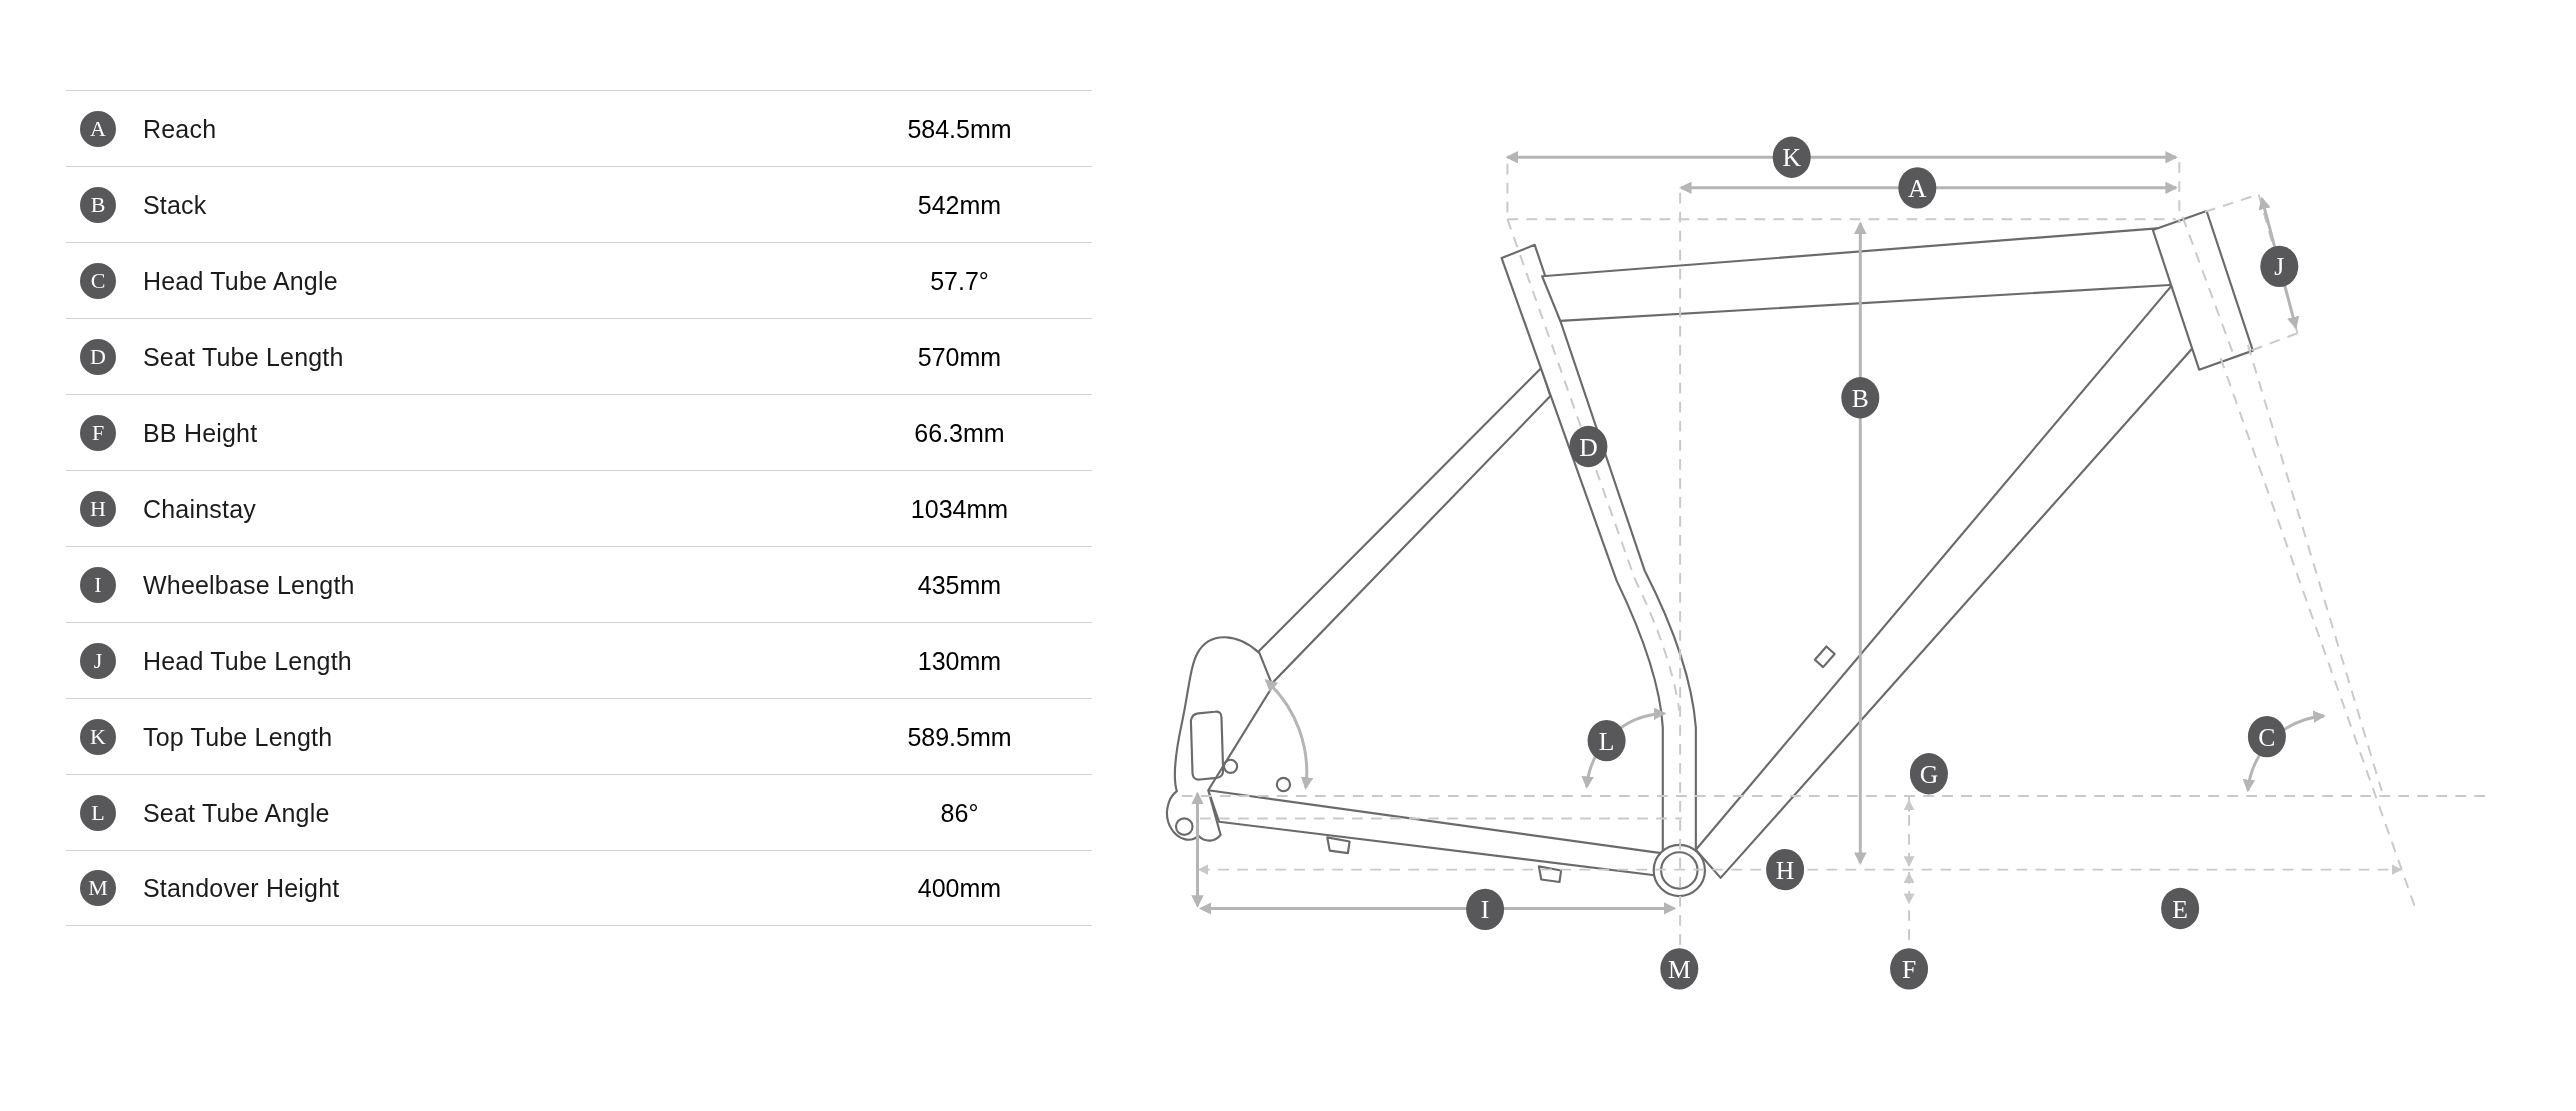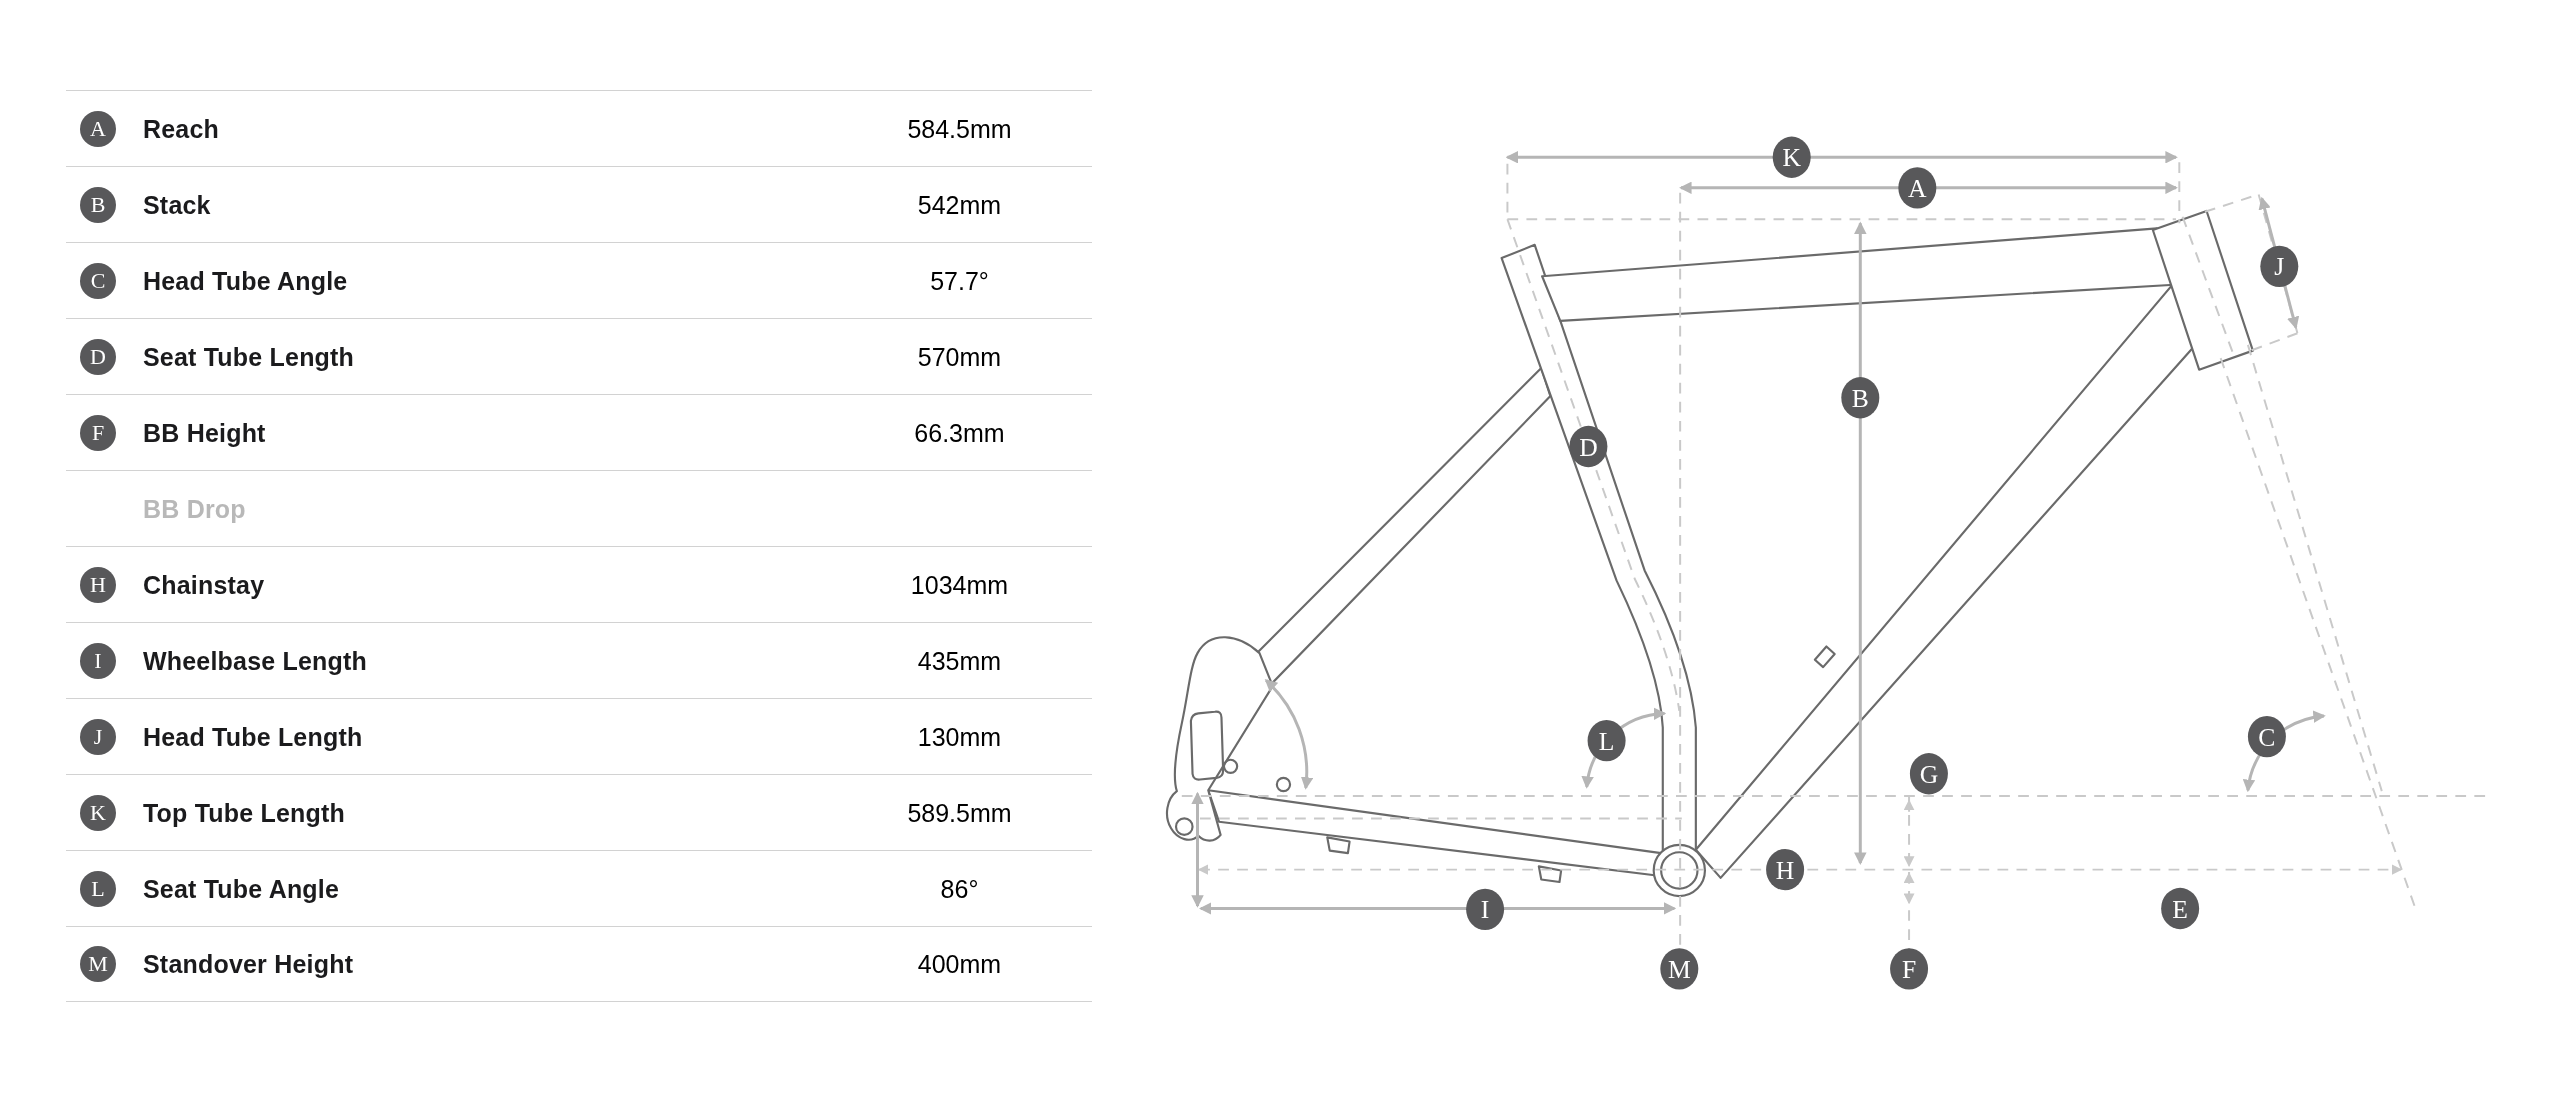--- a/index.html
+++ b/index.html
@@ -10,21 +10,21 @@
   .geo-row{position:relative;height:76px;border-top:1.7px solid #d2d2d2;box-sizing:border-box;}
   .geo-row:last-child{border-bottom:1.7px solid #d2d2d2;}
   .geo-badge{
     position:absolute;left:14px;top:50%;transform:translateY(-50%);
     width:36px;height:36px;border-radius:50%;background:#58585a;
     color:#ffffff;font-family:"Liberation Serif",serif;font-size:22px;
     display:flex;align-items:center;justify-content:center;line-height:1;
   }
   .geo-label{
     position:absolute;left:77px;top:50%;transform:translateY(-50%);
-    font-size:25px;font-weight:700;color:#1b1b1d;letter-spacing:0.2px;
+    font-size:25px;font-weight:400;color:#1b1b1d;letter-spacing:0.2px;
   }
   .geo-value{
     position:absolute;left:786px;width:215px;top:50%;transform:translateY(-50%);
     font-size:25px;color:#000000;text-align:center;
   }
   .geo-row.disabled .geo-label{color:#b8b8b8;}
 
   
   .diagram{position:absolute;left:0;top:0;z-index:1;}
   .frame{fill:#ffffff;stroke:#6a6a6a;stroke-width:2.6;stroke-linejoin:round;}
@@ -73,25 +73,20 @@
 
 
   <div class="geo-row">
     <div class="geo-badge">
         <span>F</span>
       </div>
     <div class="geo-label">BB Height</div>
     <div class="geo-value">66.3mm</div>
   </div>
 
-  <div class="geo-row disabled">
-
-    <div class="geo-label">BB Drop</div>
-
-  </div>
 
   <div class="geo-row">
     <div class="geo-badge">
         <span>H</span>
       </div>
     <div class="geo-label">Chainstay</div>
     <div class="geo-value">1034mm</div>
   </div>
 
   <div class="geo-row">

